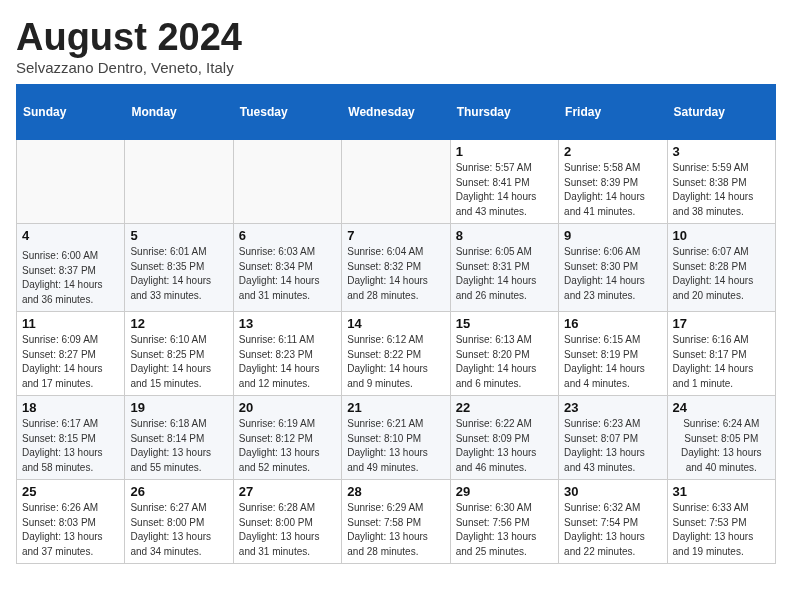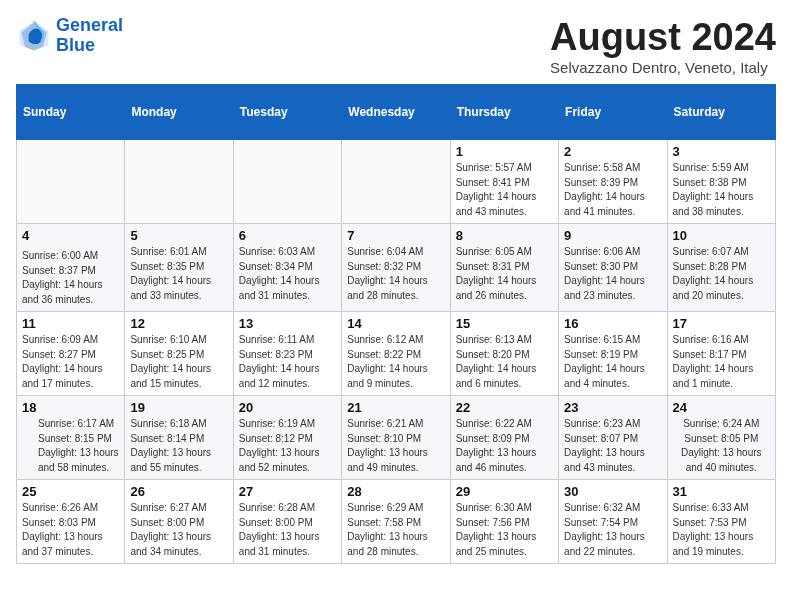--- a/index.html
+++ b/index.html
@@ -83,32 +83,20 @@
     .day-detail {
       color: #333;
       font-size: 10px;
       line-height: 1.45;
     }
   </style>
 </head>
 <body>
 
 <div class="header">
-  <div class="logo">
-    <svg class="logo-icon" viewBox="0 0 40 40">
-      <polygon points="20,4 36,14 36,30 20,36 4,30 4,14" fill="#1565c0" opacity="0.15"></polygon>
-      <polygon points="22,6 34,16 30,32 20,36 10,32 6,16 18,6" fill="#1565c0" opacity="0.3"></polygon>
-      <path d="M14,18 Q20,8 28,14 Q32,18 28,26 Q22,32 14,26 Z" fill="#1565c0"></path>
-      <path d="M20,4 L28,14 Q32,18 28,26" fill="none" stroke="#4fc3f7" stroke-width="2"></path>
-    </svg>
-    <div class="logo-text">
-      <div><span>General</span></div>
-      <div style="color:#1565c0">Blue</div>
-    </div>
-  </div>
   <div class="title-block">
     <div class="month-title">August 2024</div>
     <div class="subtitle">Selvazzano Dentro, Veneto, Italy</div>
   </div>
 </div>
 
 <table class="calendar">
   <thead>
     <tr>
     <th>Sunday</th>
@@ -246,21 +234,21 @@
           <div class="day-number">17</div>
           <div class="day-detail" style="white-space: pre-line;">Sunrise: 6:16 AM
 Sunset: 8:17 PM
 Daylight: 14 hours
 and 1 minute.</div>
         </td>
       </tr>
       <tr>
         <td>
           <div class="day-number">18</div>
-          <div class="day-detail" style="white-space: pre-line; margin-left: 16px;">Sunrise: 6:17 AM
+          <div class="day-detail" style="white-space: pre-line;">Sunrise: 6:17 AM
 Sunset: 8:15 PM
 Daylight: 13 hours
 and 58 minutes.</div>
         </td>
         <td>
           <div class="day-number">19</div>
           <div class="day-detail" style="white-space: pre-line;">Sunrise: 6:18 AM
 Sunset: 8:14 PM
 Daylight: 13 hours
 and 55 minutes.</div>

